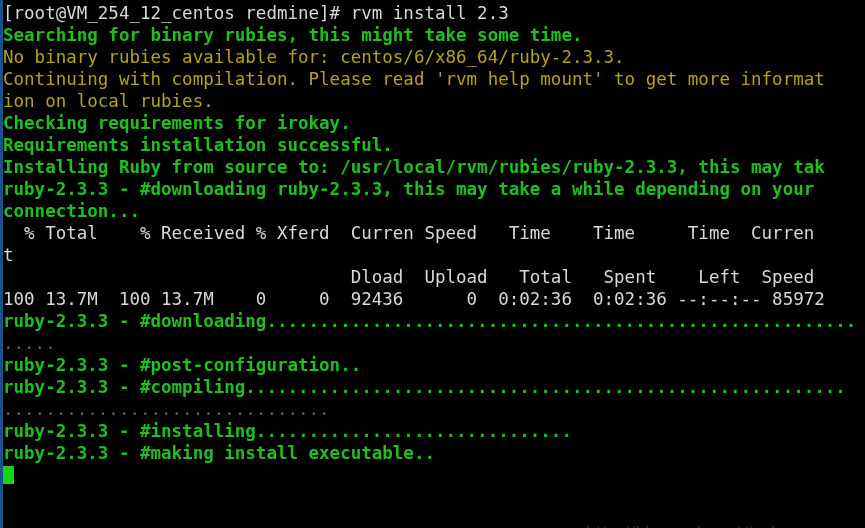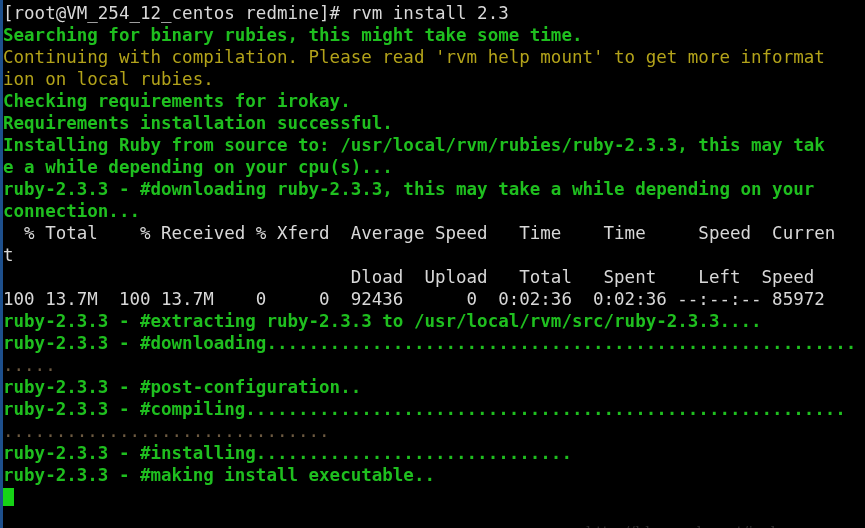--- a/index.html
+++ b/index.html
@@ -78,33 +78,32 @@
 <body>
 
 <div id="terminal">
 
   <div id="left-edge"></div>
 
   <div id="screen">
 
     <div class="line c-white">[root@VM_254_12_centos redmine]# rvm install 2.3</div>
     <div class="line c-green">Searching for binary rubies, this might take some time.</div>
+    <div class="line c-yellow">No binary rubies available for: centos/6/x86_64/ruby-2.3.3.</div>
     <div class="line c-yellow">Continuing with compilation. Please read 'rvm help mount' to get more informat</div>
     <div class="line c-yellow">ion on local rubies.</div>
     <div class="line c-green">Checking requirements for irokay.</div>
     <div class="line c-green">Requirements installation successful.</div>
     <div class="line c-green">Installing Ruby from source to: /usr/local/rvm/rubies/ruby-2.3.3, this may tak</div>
-    <div class="line c-green">e a while depending on your cpu(s)...</div>
     <div class="line c-green">ruby-2.3.3 - #downloading ruby-2.3.3, this may take a while depending on your</div>
     <div class="line c-green">connection...</div>
-    <div class="line c-white">  % Total    % Received % Xferd  Average Speed   Time    Time     Speed  Curren</div>
+    <div class="line c-white">  % Total    % Received % Xferd  Curren Speed   Time    Time     Time  Curren</div>
     <div class="line c-white">t</div>
     <div class="line c-white">                                 Dload  Upload   Total   Spent    Left  Speed</div>
     <div class="line c-white">100 13.7M  100 13.7M    0     0  92436      0  0:02:36  0:02:36 --:--:-- 85972</div>
-    <div class="line c-green">ruby-2.3.3 - #extracting ruby-2.3.3 to /usr/local/rvm/src/ruby-2.3.3....</div>
     <div class="line c-green">ruby-2.3.3 - #downloading........................................................</div>
     <div class="line c-dim">.....</div>
     <div class="line c-green">ruby-2.3.3 - #post-configuration..</div>
     <div class="line c-green">ruby-2.3.3 - #compiling.........................................................</div>
     <div class="line c-dim">...............................</div>
     <div class="line c-green">ruby-2.3.3 - #installing..............................</div>
     <div class="line c-green">ruby-2.3.3 - #making install executable..</div>
 
     <div class="line"><span class="cursor"></span></div>
 

